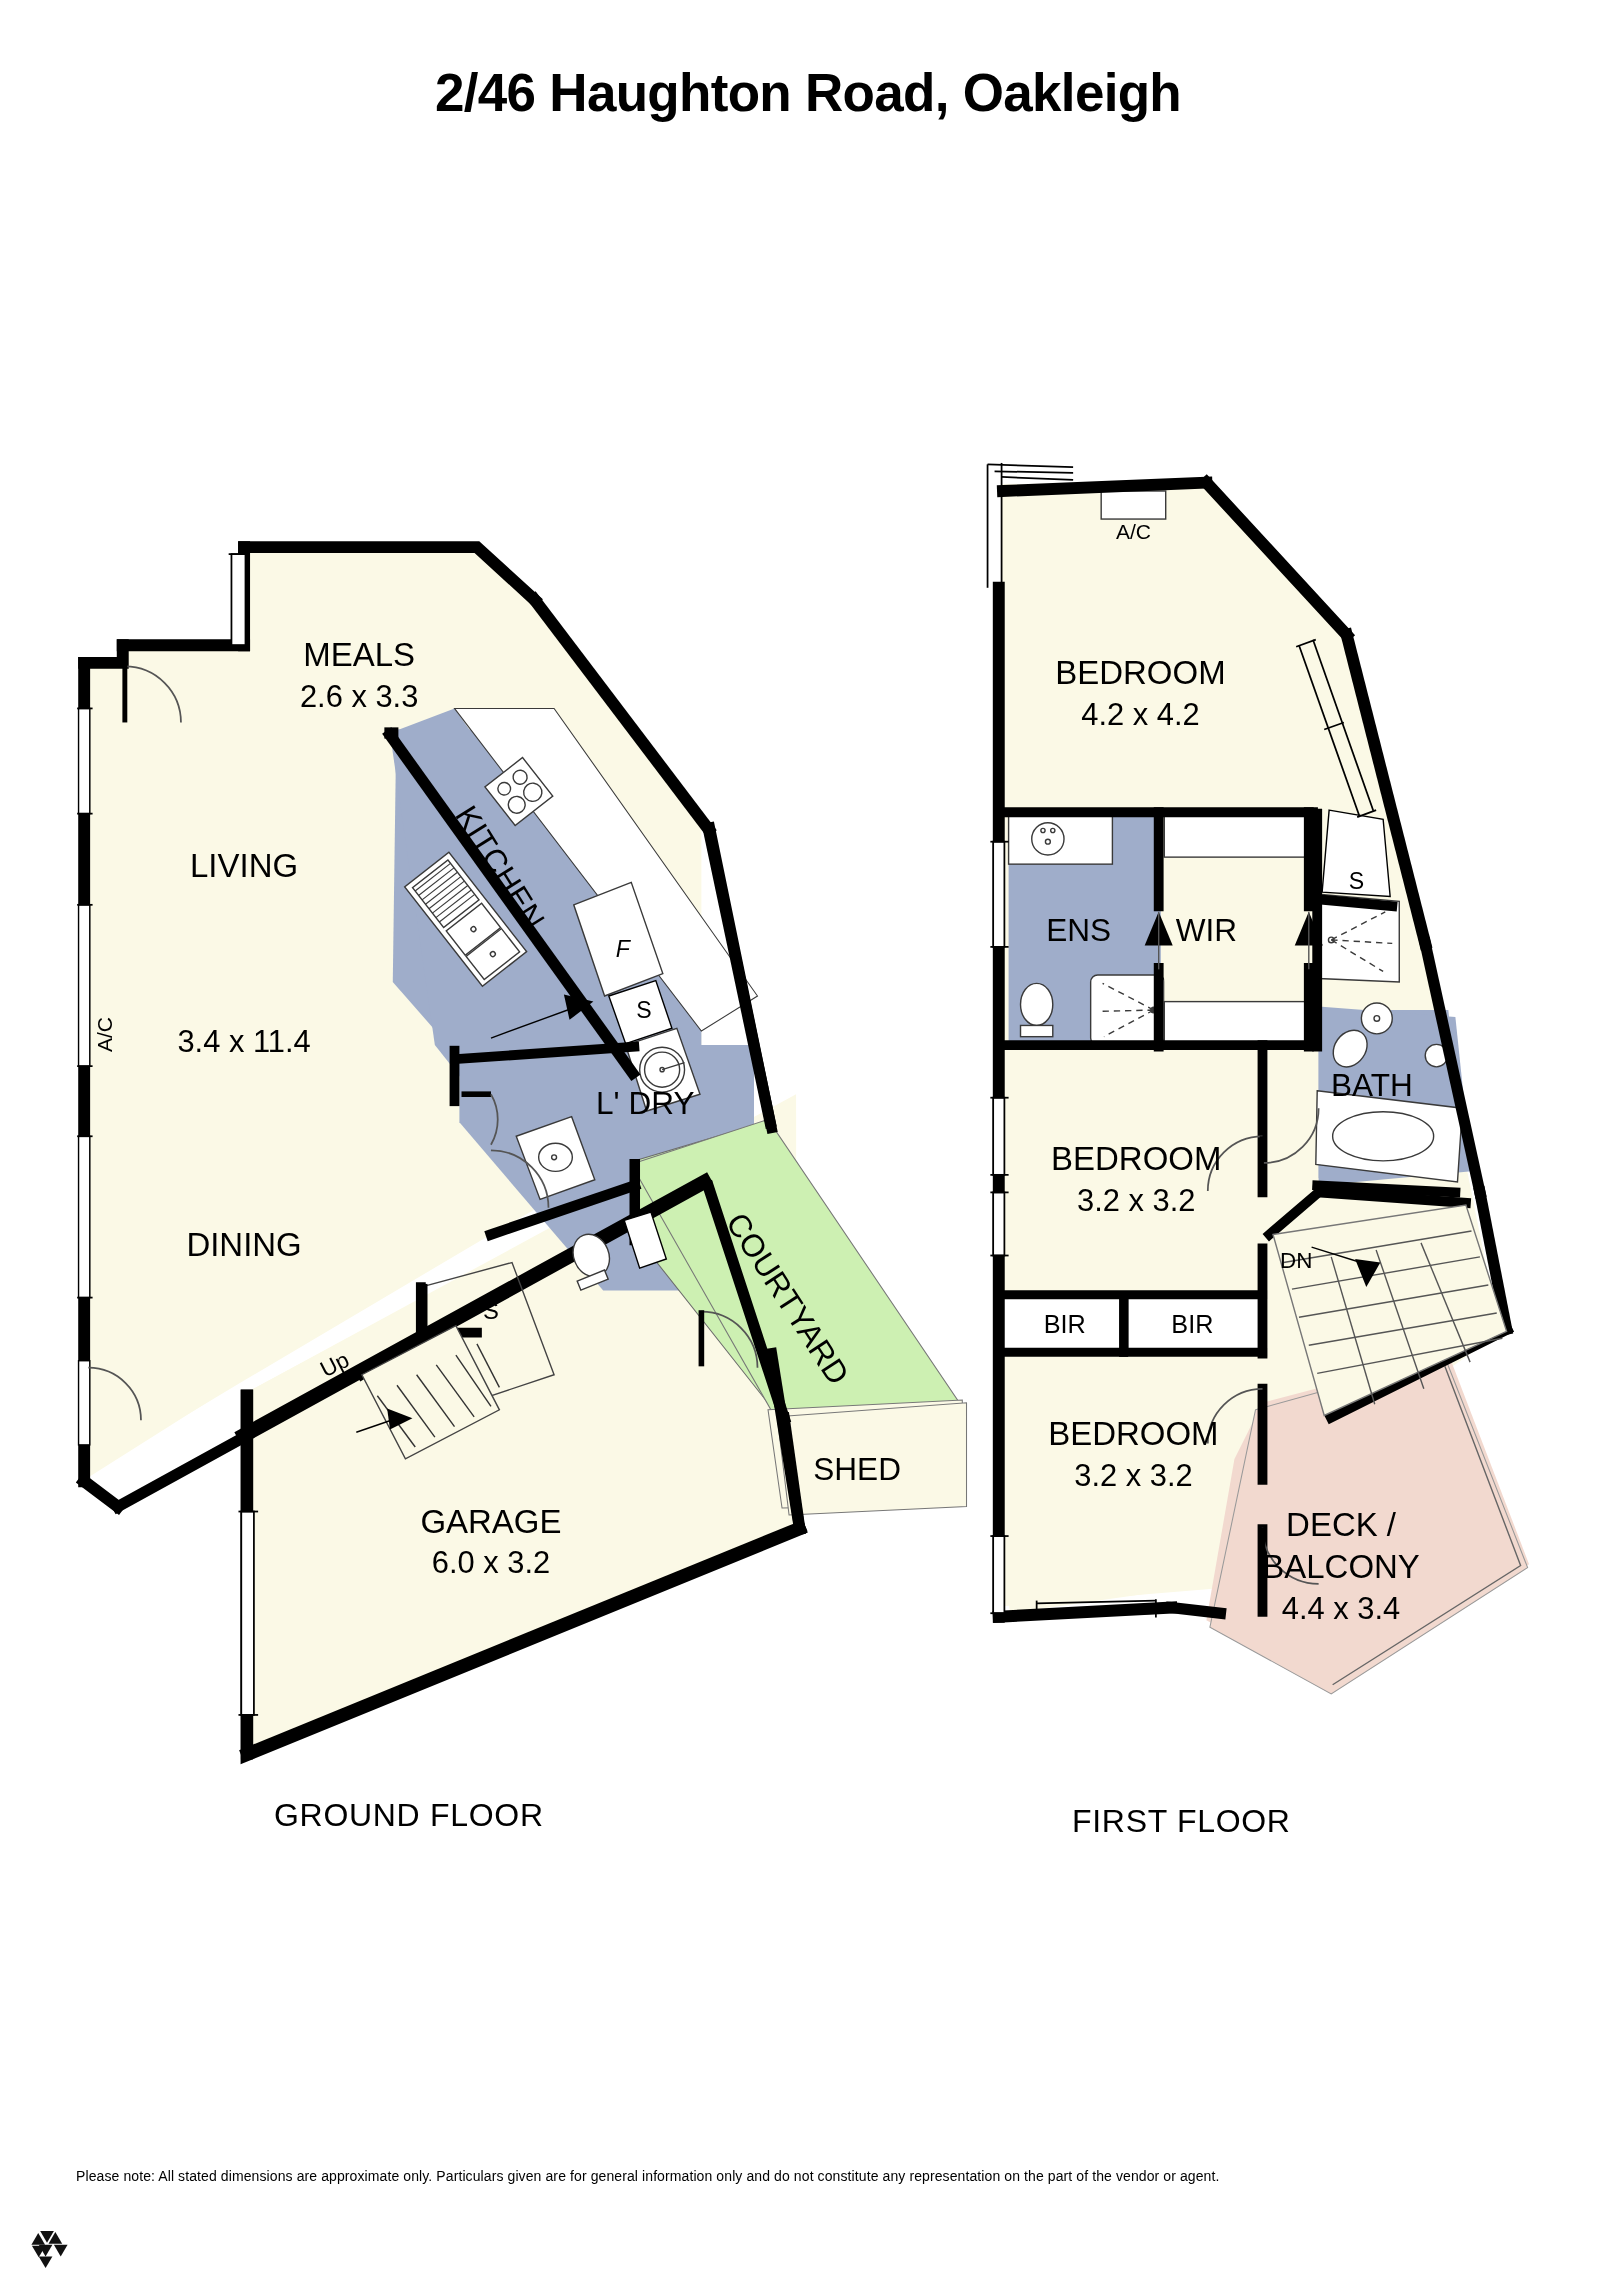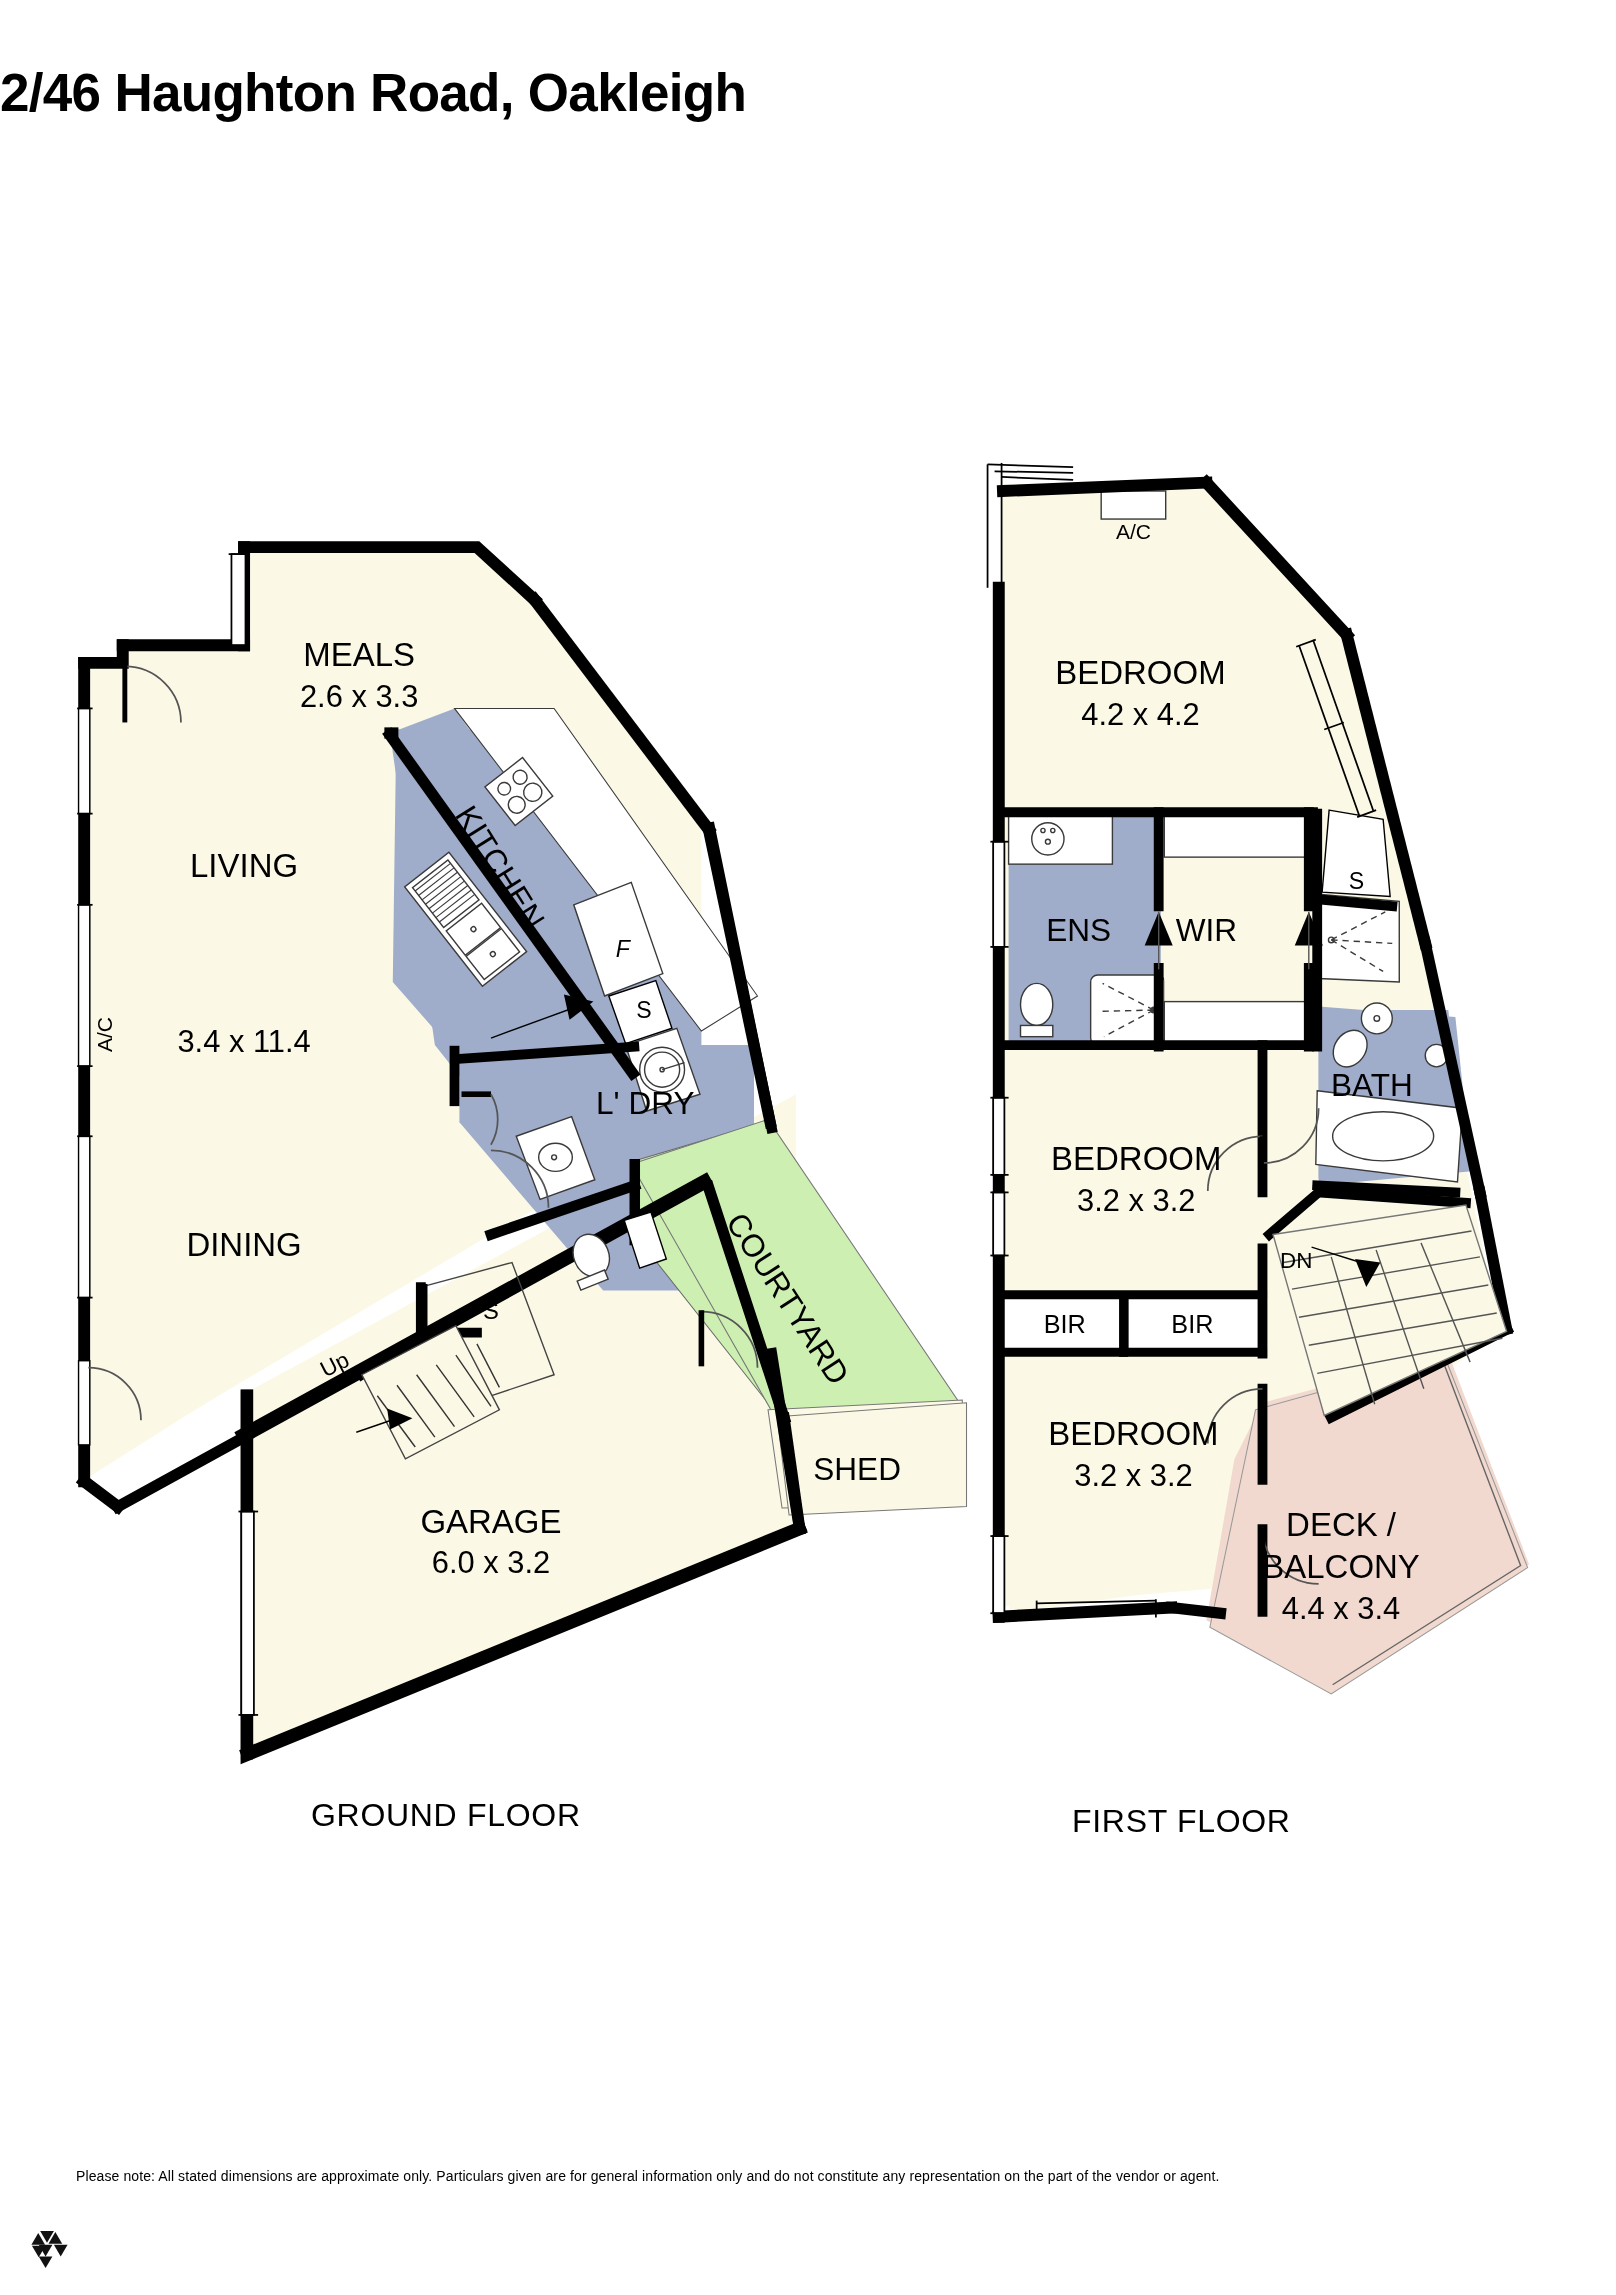--- a/index.html
+++ b/index.html
@@ -2,28 +2,28 @@
 <html style="font-size:11.2px"><head>
 <meta charset="utf-8">
 <style>
   html,body{margin:0;padding:0;background:#ffffff;}
   body{
     width:1616px;height:2295px;position:relative;overflow:hidden;
     font-family:"Liberation Sans", sans-serif;
     color:#000;
   }
   #title{
-    position:absolute;left:0;top:62px;width:1616px;text-align:left;
+    position:absolute;left:0;top:62px;width:1616px;text-align:center;
     font-size:53px;font-weight:bold;letter-spacing:-0.7px;
   }
   #plan-svg{position:absolute;left:0;top:0;width:1616px;height:2295px;}
   .floor-label{
     position:absolute;font-size:32px;letter-spacing:0.7px;
   }
-  #ground-floor-label{left:274px;top:1797px;margin-left:37px;}
+  #ground-floor-label{left:274px;top:1797px;}
   #first-floor-label{left:1072px;top:1803px;}
   #footer-note{
     position:absolute;left:76px;top:2168px;width:1473px;
     font-size:14px;letter-spacing:0.1px;
   }
   #logo{position:absolute;left:24px;top:2230px;width:49px;height:43px;}
 </style>
 </head>
 <body>
 

